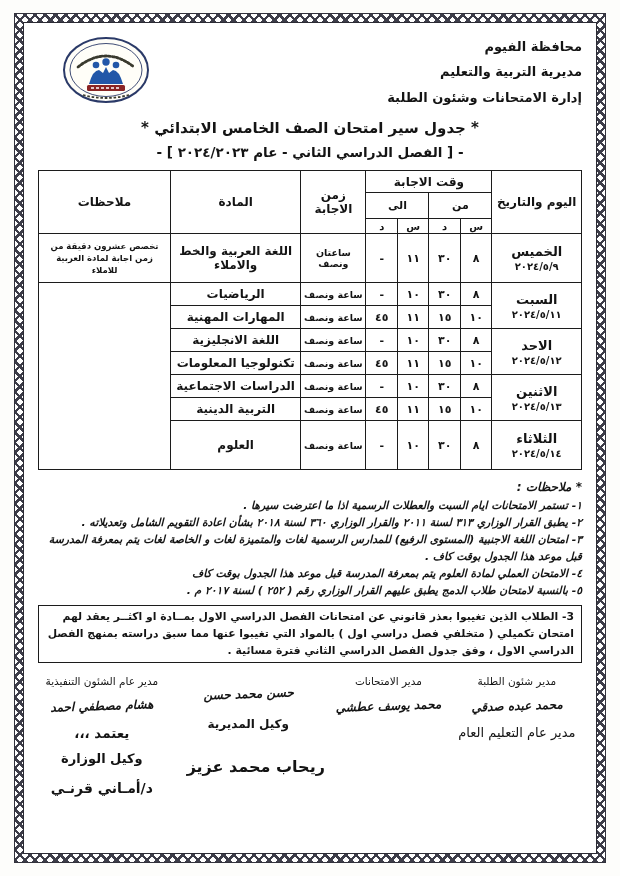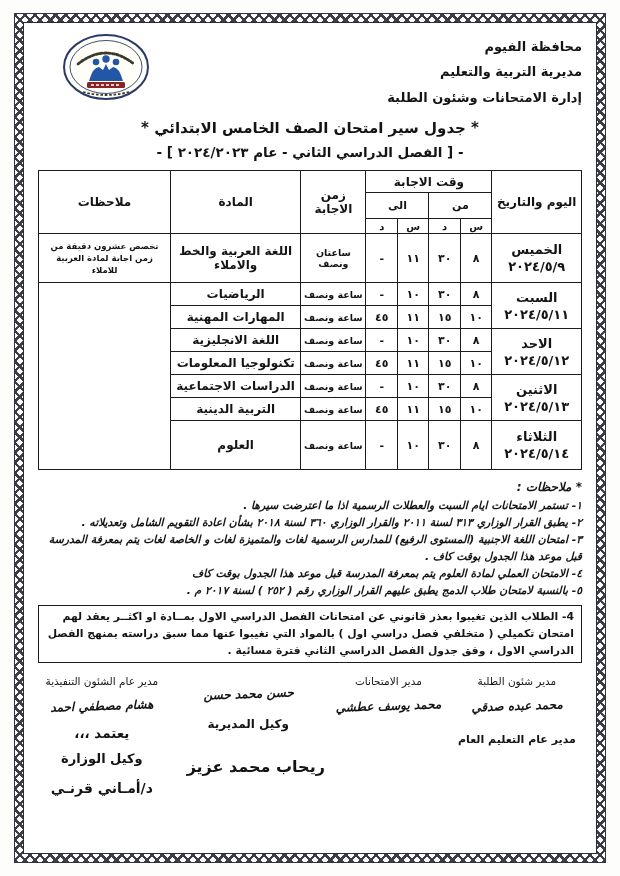--- a/index.html
+++ b/index.html
@@ -15,61 +15,61 @@
     background-color: #ffffff;
     background-image:
       repeating-linear-gradient(45deg, #3d3d49 0 2.4px, transparent 2.4px 7.2px),
       repeating-linear-gradient(-45deg, #3d3d49 0 2.4px, transparent 2.4px 7.2px);
   }
   .sheet {
     height: 100%; border: 1.6px solid #2c2c35; background: #ffffff;
     padding: 8px 14px 6px; overflow: hidden;
   }
   
-  .doc-header { display: flex; justify-content: space-between; align-items: flex-start; }
+  .doc-header { display: flex; justify-content: space-between; align-items: center; }
   .org { text-align: right; font-weight: bold; font-size: 13px; line-height: 1.95; padding-top: 3px; }
   .logo-wrap { padding: 2px 6px 0 24px; }
   
   .title-block { text-align: center; margin-top: 9px; }
   .title1 { font-weight: bold; font-size: 15px; }
   .title2 { font-weight: bold; font-size: 13.5px; margin-top: 7px; }
   
   table.exam-table { width: 100%; border-collapse: collapse; margin-top: 10px; table-layout: fixed; }
   .exam-table th, .exam-table td {
     border: 1.3px solid #1c1c1c; text-align: center; vertical-align: middle;
     padding: 1px 2px; font-weight: bold; overflow: hidden;
   }
   .exam-table thead th { font-size: 12px; }
   tr.r-head1 th { height: 22px; }
   tr.r-head2 th { height: 26px; font-size: 11px; }
   tr.r-head3 th { height: 15px; font-size: 10px; }
   tr.r-tall  td { height: 49px; }
   tr.r-short td { height: 23px; }
   td.day-cell .day-name { font-size: 13px; }
-  td.day-cell .day-date { font-size: 13px; margin-top: 2px; }
+  td.day-cell .day-date { font-size: 10px; margin-top: 2px; }
   td.num  { font-size: 11px; }
   td.dur  { font-size: 9.5px; }
   td.subj { font-size: 12px; }
   td.note-small { font-size: 8.5px; line-height: 1.45; padding: 2px 5px; }
   
   .notes { margin-top: 8px; font-size: 10.8px; font-weight: bold; line-height: 1.5; text-align: right; font-style: italic; }
   .notes-heading { font-size: 12px; margin-bottom: 2px; }
   .note-item { margin: 1px 0; }
   .boxed-note {
     border: 1.6px solid #1c1c1c; margin-top: 6px; padding: 3px 7px;
     font-size: 10.8px; font-weight: bold; line-height: 1.55; text-align: right;
   }
   
   .signatures {
     display: grid; grid-template-columns: 1.02fr 0.9fr 1.2fr 1fr;
     margin-top: 12px; text-align: center; column-gap: 6px;
   }
   .sig-title { font-size: 10.5px; font-weight: normal; }
   .sig-name  { font-size: 12px; font-weight: bold; font-style: italic; margin-top: 12px; transform: rotate(-2deg); }
-  .sig-extra { font-size: 11px; font-weight: bold; margin-top: 20px; }
+  .sig-extra { font-size: 13px; font-weight: normal; margin-top: 12px; }
   .approve       { font-size: 13.5px; font-weight: bold; margin-top: 12px; }
   .undersec      { font-size: 13px;   font-weight: bold; margin-top: 10px; }
   .undersec-name { font-size: 14px;   font-weight: bold; margin-top: 14px; }
   .deputy-title  { font-size: 12px;   font-weight: bold; margin-top: 16px; }
   .deputy-name   { font-size: 16px; font-weight: bold; margin-top: 26px; text-align: right; }
 </style>
 </head>
 <body>
 
 <div class="page">
@@ -227,21 +227,21 @@
 
       <section class="notes">
         <div class="notes-heading">* ملاحظات :</div>
         <div class="note-item">١- تستمر الامتحانات ايام السبت والعطلات الرسمية اذا ما اعترضت سيرها .</div>
         <div class="note-item">٢- يطبق القرار الوزاري ٣١٣ لسنة ٢٠١١ والقرار الوزاري ٣٦٠ لسنة ٢٠١٨ بشأن اعادة التقويم الشامل وتعديلاته .</div>
         <div class="note-item">٣- امتحان اللغة الاجنبية (المستوى الرفيع) للمدارس الرسمية لغات والمتميزة لغات و الخاصة لغات يتم بمعرفة المدرسة قبل موعد هذا الجدول بوقت كاف .</div>
         <div class="note-item">٤- الامتحان العملي لمادة العلوم يتم بمعرفة المدرسة قبل موعد هذا الجدول بوقت كاف</div>
         <div class="note-item">٥- بالنسبة لامتحان طلاب الدمج يطبق عليهم القرار الوزاري رقم ( ٢٥٢ ) لسنة ٢٠١٧ م .</div>
       </section>
 
-      <div class="boxed-note">4- الطلاب الذين تغيبوا بعذر قانوني عن امتحانات الفصل الدراسي الاول بمــادة او اكثــر يعقد لهم امتحان تكميلي ( متخلفي فصل دراسي اول ) بالمواد التي تغيبوا عنها مما سبق دراسته بمنهج الفصل الدراسي الاول ، وفق جدول الفصل الدراسي الثاني فترة مسائية .</div>
+      <div class="boxed-note">3- الطلاب الذين تغيبوا بعذر قانوني عن امتحانات الفصل الدراسي الاول بمــادة او اكثــر يعقد لهم امتحان تكميلي ( متخلفي فصل دراسي اول ) بالمواد التي تغيبوا عنها مما سبق دراسته بمنهج الفصل الدراسي الاول ، وفق جدول الفصل الدراسي الثاني فترة مسائية .</div>
 
       <section class="signatures">
         <div class="sig-col">
           <div class="sig-title">مدير شئون الطلبة</div>
           <div class="sig-name">محمد عبده صدقي</div>
           <div class="sig-extra">مدير عام التعليم العام</div>
         </div>
         <div class="sig-col">
           <div class="sig-title">مدير الامتحانات</div>
           <div class="sig-name">محمد يوسف عطشي</div>

